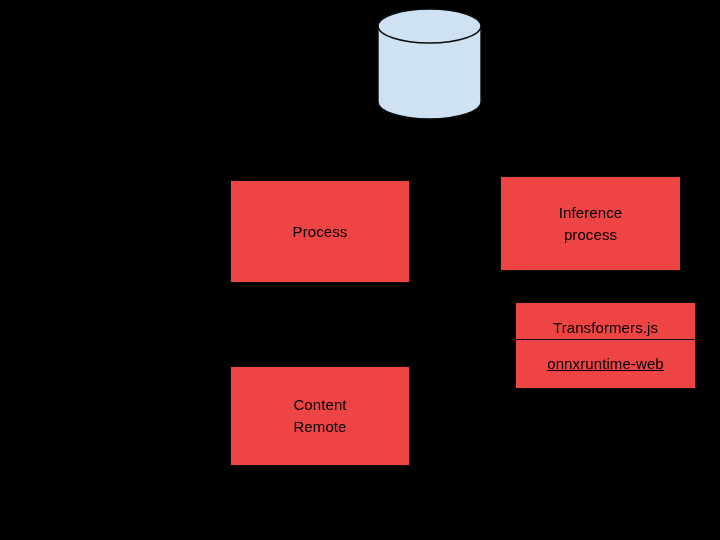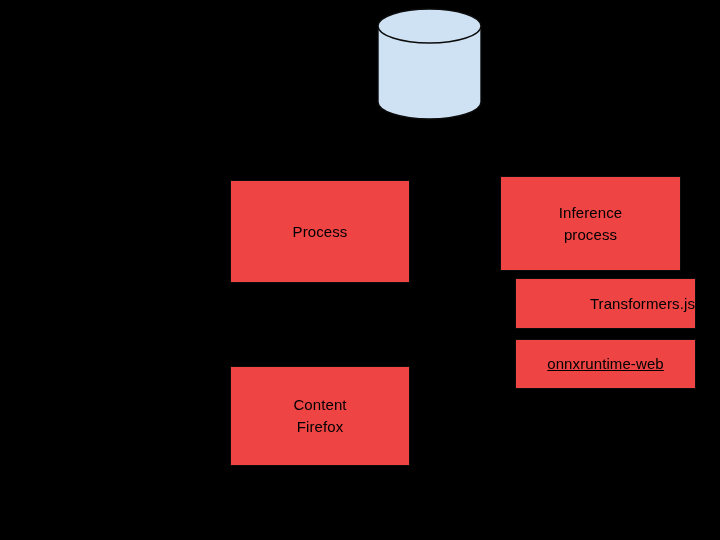--- a/index.html
+++ b/index.html
@@ -77,26 +77,26 @@
 
   <div class="rect-node" style="left:230px; top:180px; width:180px; height:103px;">
     <span class="node-label">Process</span>
   </div>
 
   <div class="rect-node" style="left:500px; top:176px; width:181px; height:95px;">
     <span class="node-label">Inference
 process</span>
   </div>
 
-  <div class="rect-node" style="left:515px; top:278px; width:181px; height:51px;justify-content:flex-end;">
+  <div class="rect-node" style="left:515px; top:302px; width:181px; height:51px;">
     <span class="node-label">Transformers.js</span>
   </div>
 
   <div class="rect-node" style="left:515px; top:339px; width:181px; height:50px;text-decoration:underline;">
     <span class="node-label">onnxruntime-web</span>
   </div>
 
   <div class="rect-node" style="left:230px; top:366px; width:180px; height:100px;">
     <span class="node-label">Content
-Firefox</span>
+Remote</span>
   </div>
 
 </div>
 
 </body></html>

